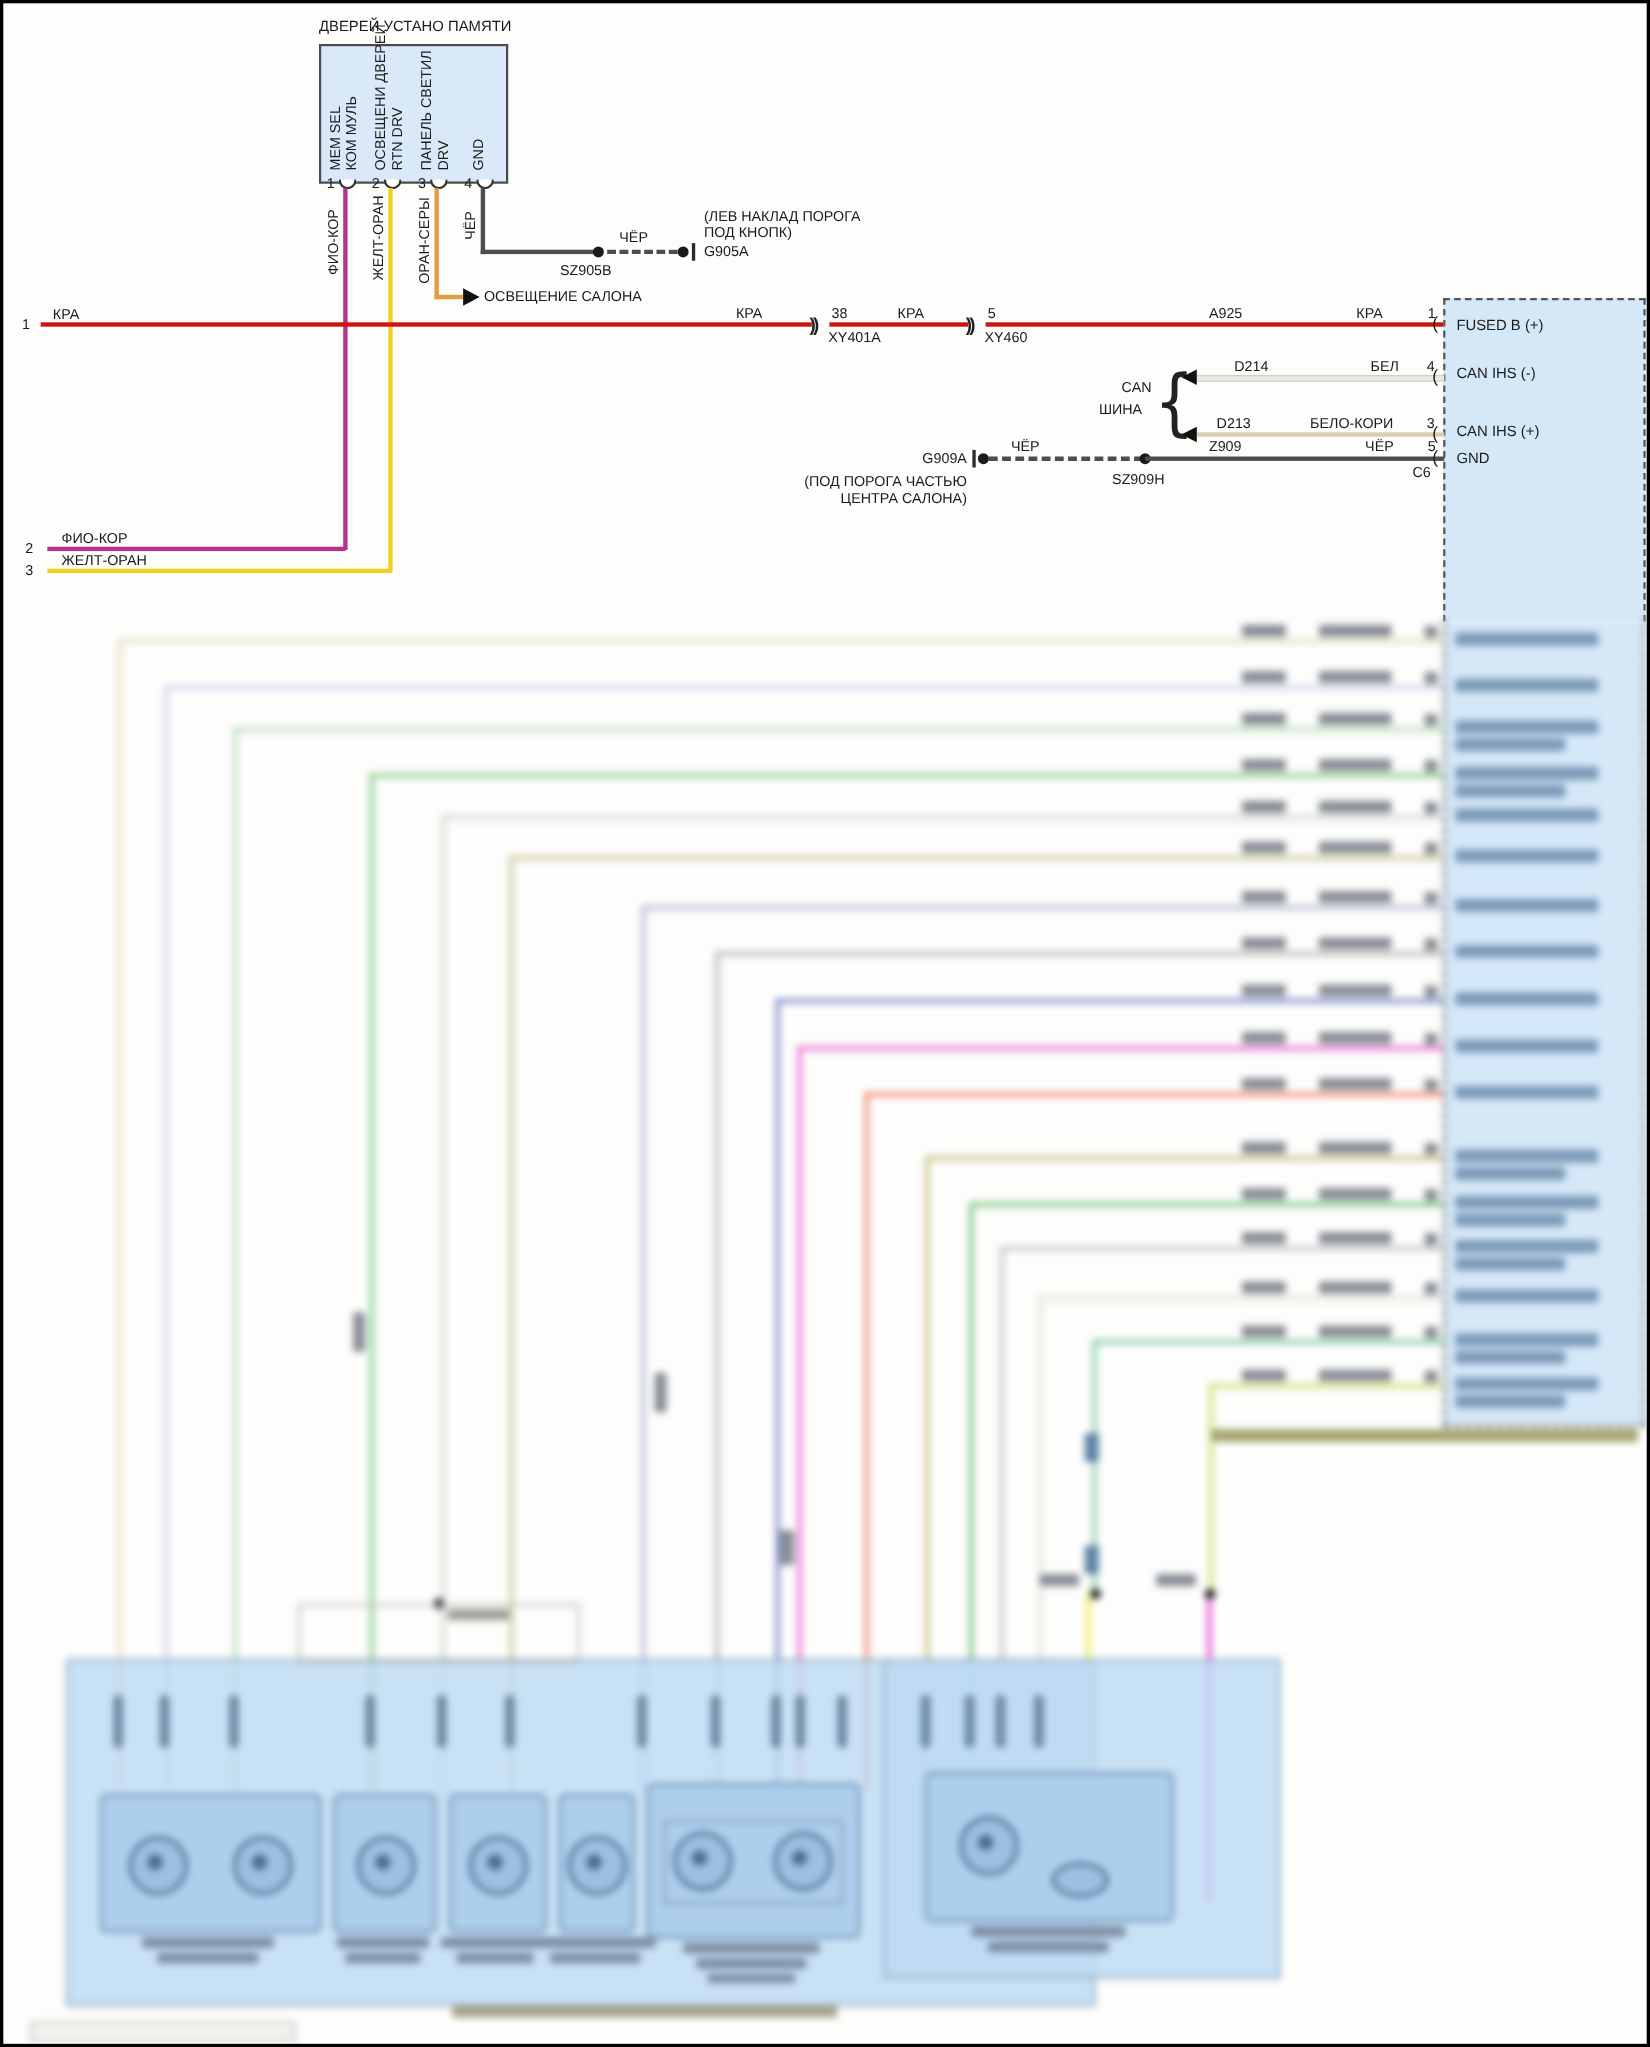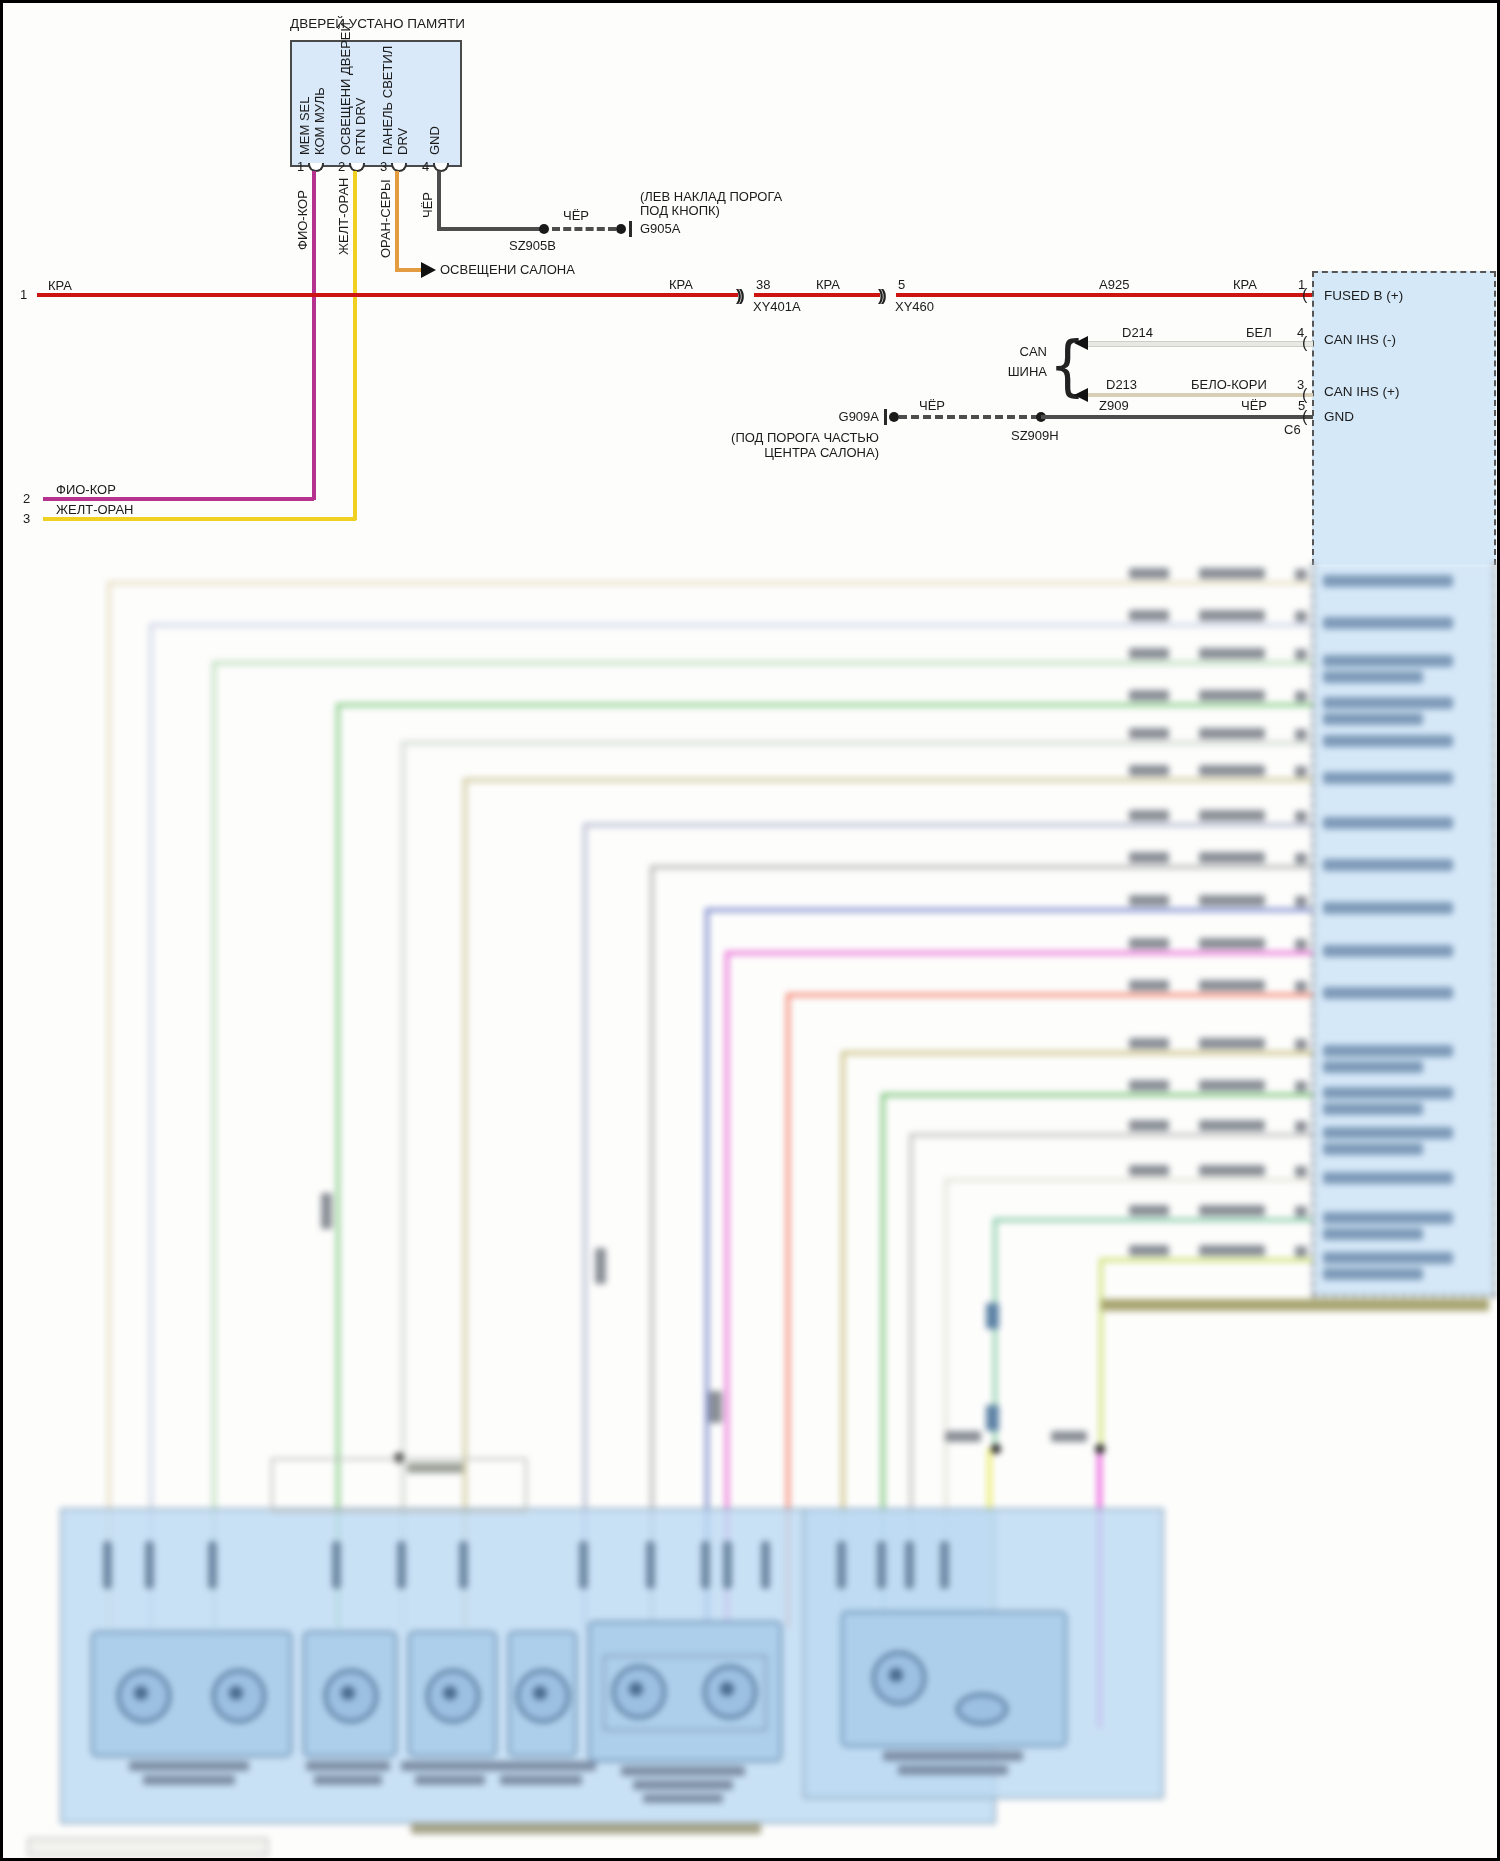--- a/index.html
+++ b/index.html
@@ -70,21 +70,21 @@
 
   <div class="wirev" style="left:309px;top:168px;height:329px;background:#b5338f;"></div>
   <div class="wireh" style="left:40px;top:494px;width:271px;background:#b5338f;"></div>
 
   <div class="wirev" style="left:350px;top:168px;height:349px;background:#f0d020;"></div>
   <div class="wireh" style="left:40px;top:514px;width:313px;background:#f0d020;"></div>
 
   <div class="wirev" style="left:392px;top:168px;height:101px;background:#e39c3f;"></div>
   <div class="wireh" style="left:392px;top:265px;width:26px;background:#e39c3f;"></div>
   <div class="tri-r" style="left:418px;top:259px;"></div>
-  <div class="lbl" style="left:437px;top:260px;">ОСВЕЩЕНИ САЛОНА</div>
+  <div class="lbl" style="left:437px;top:260px;">ОСВЕЩЕНИЕ САЛОНА</div>
 
   <div class="wirev" style="left:434px;top:168px;height:60px;background:#4d4d4d;"></div>
   <div class="wireh" style="left:434px;top:224px;width:104px;background:#4d4d4d;"></div>
   <div class="dot" style="left:536px;top:221px;"></div>
   <div class="lbl" style="left:506px;top:236px;">SZ905B</div>
   <div class="dash" style="left:549px;top:224px;width:64px;"></div>
   <div class="lbl" style="left:560px;top:206px;">ЧЁР</div>
   <div class="dot" style="left:613px;top:221px;"></div>
   <div class="gbar" style="left:626px;top:218px;width:3px;height:16px;"></div>
   <div class="lbl" style="left:637px;top:219px;">G905A</div>
@@ -114,21 +114,21 @@
   <div class="lbl" style="left:1295px;top:275px;">1</div>
   <div class="arc" style="left:1299px;top:283px;">(</div>
 
   <div class="module" style="left:1309px;top:268px;width:180px;height:292px;"></div>
   <div class="lbl" style="left:1321px;top:286px;font-size:13.5px;">FUSED B (+)</div>
   <div class="lbl" style="left:1321px;top:330px;font-size:13.5px;">CAN IHS (-)</div>
   <div class="lbl" style="left:1321px;top:382px;font-size:13.5px;">CAN IHS (+)</div>
   <div class="lbl" style="left:1321px;top:407px;font-size:13.5px;">GND</div>
 
   <div class="lbl" style="left:1008px;top:342px;width:36px;text-align:right;">CAN</div>
-  <div class="lbl" style="left:996px;top:362px;width:48px;text-align:right;">ШИНА</div>
+  <div class="lbl" style="left:996px;top:362px;width:48px;text-align:left;">ШИНА</div>
   <div class="brace" style="left:1046px;top:326px;">{</div>
 
   <div class="wireh" style="left:1085px;top:338px;width:225px;background:#e9e9e4;border-top:1px solid #cfcfc8;border-bottom:1px solid #cfcfc8;"></div>
   <div class="tri-l" style="left:1071px;top:333px;"></div>
   <div class="lbl" style="left:1119px;top:323px;">D214</div>
   <div class="lbl" style="left:1243px;top:323px;">БЕЛ</div>
   <div class="lbl" style="left:1294px;top:323px;">4</div>
   <div class="arc" style="left:1299px;top:331px;">(</div>
 
   <div class="wireh" style="left:1085px;top:390px;width:225px;background:#d8d0b6;"></div>

